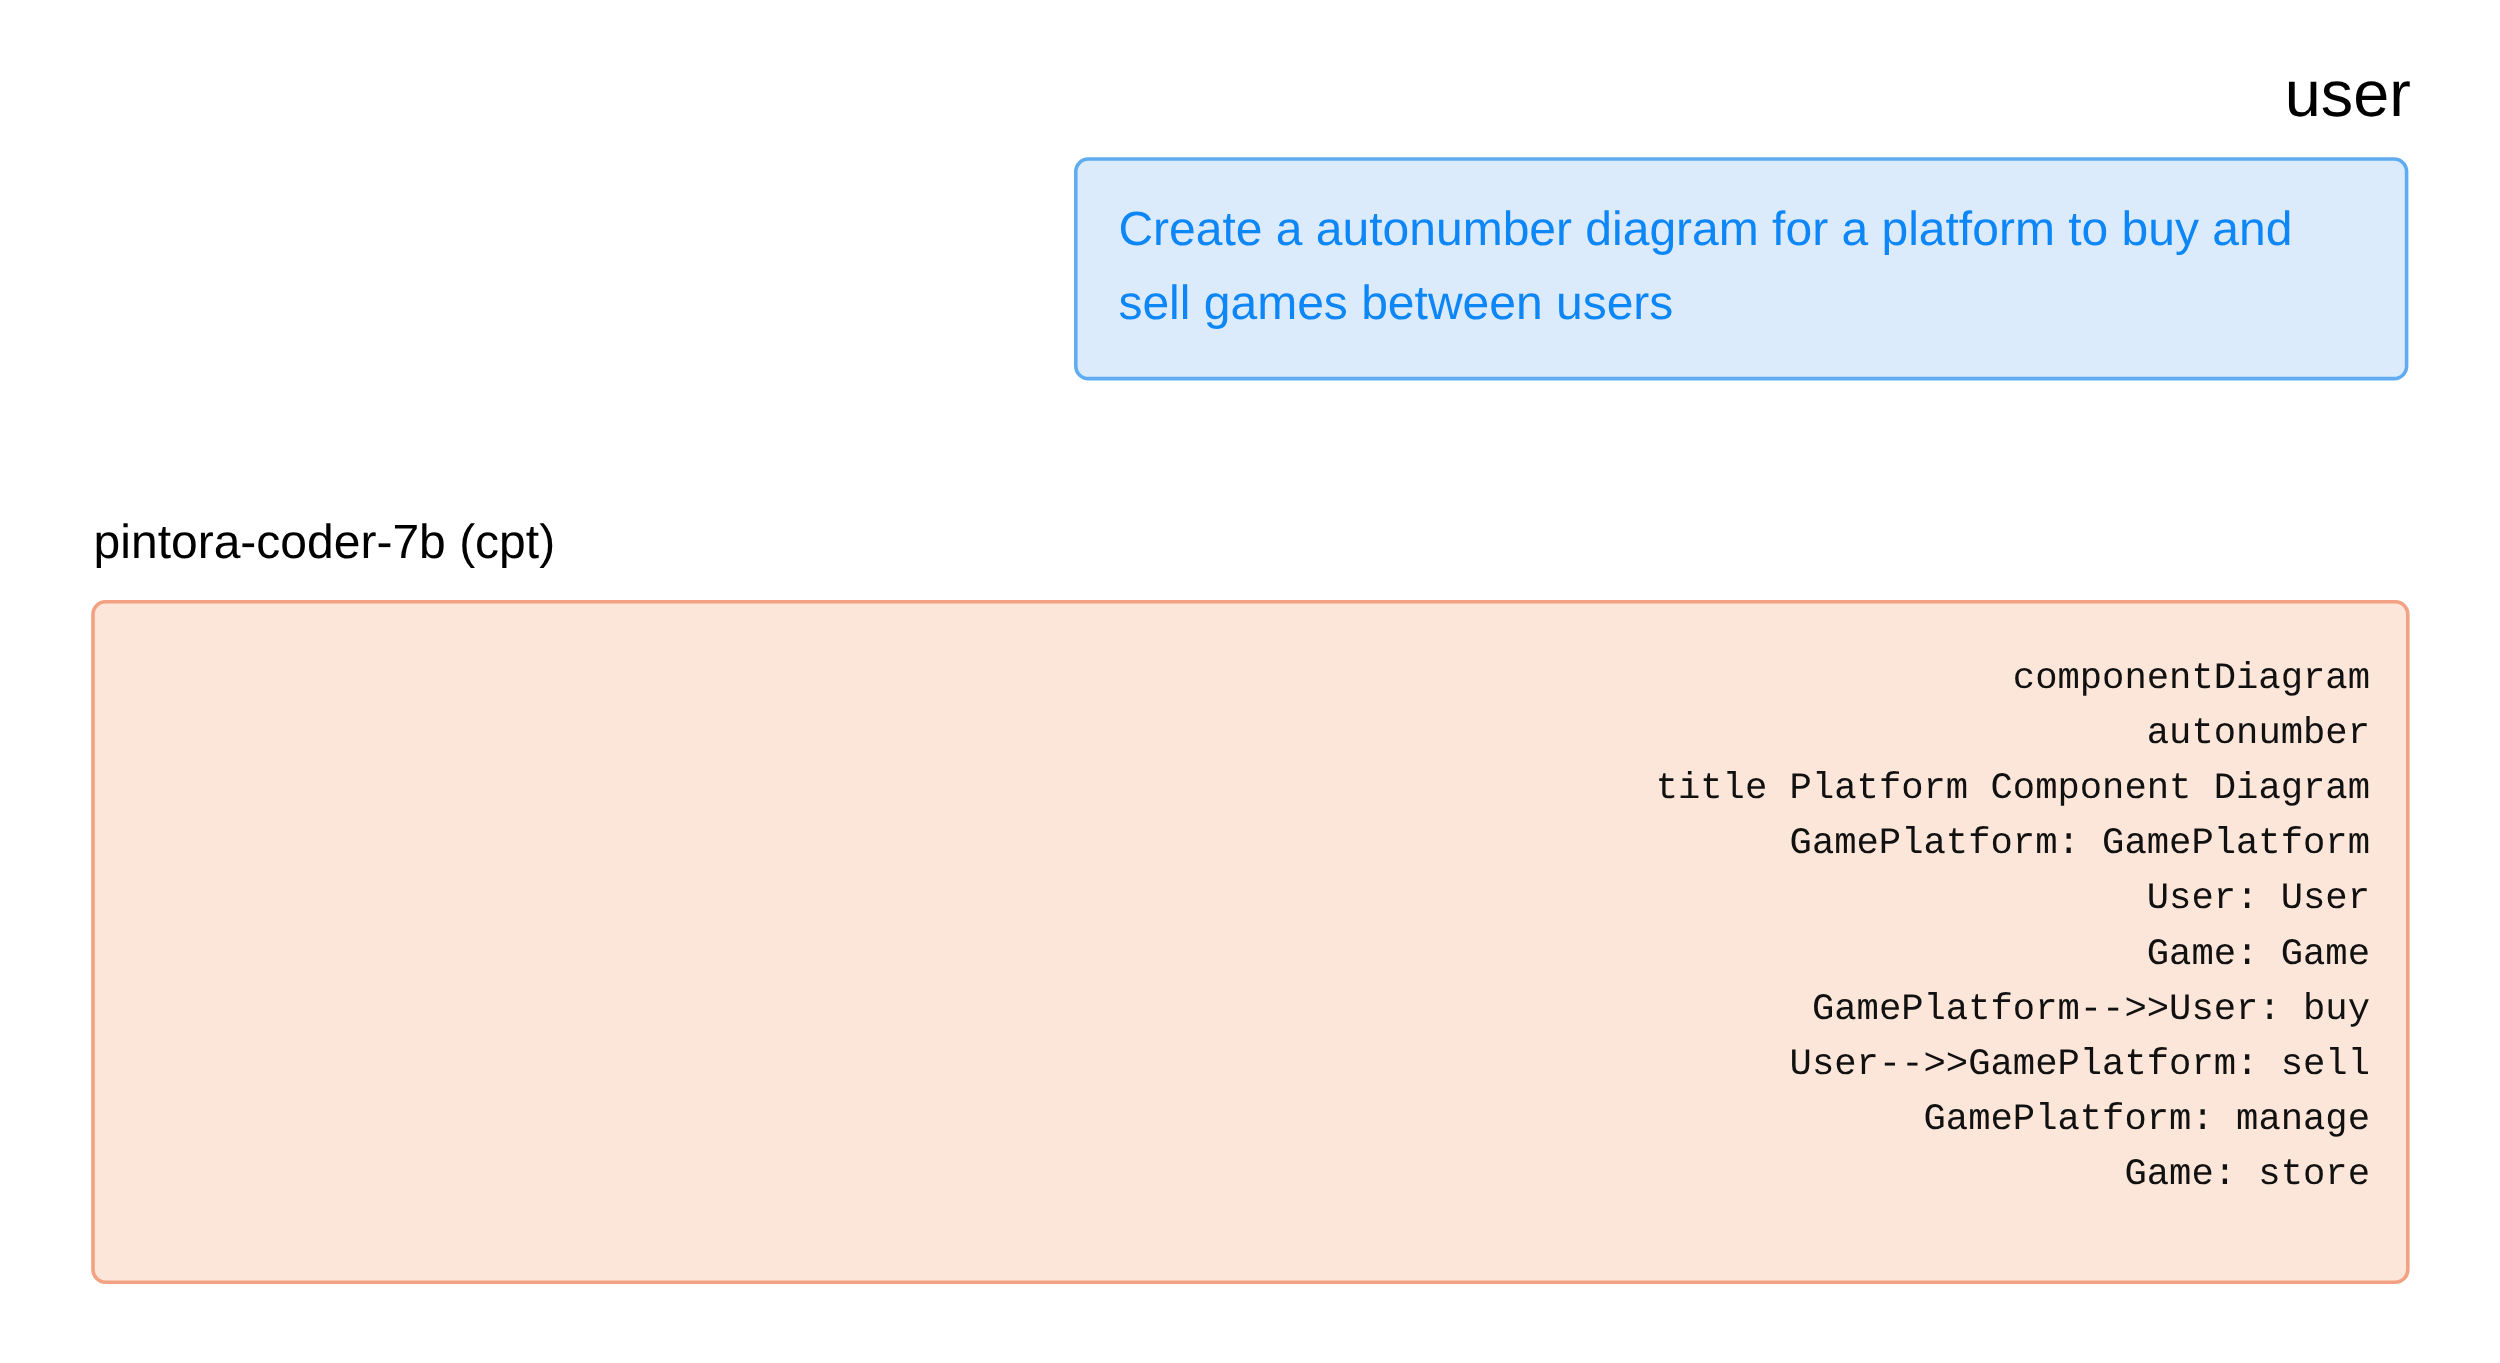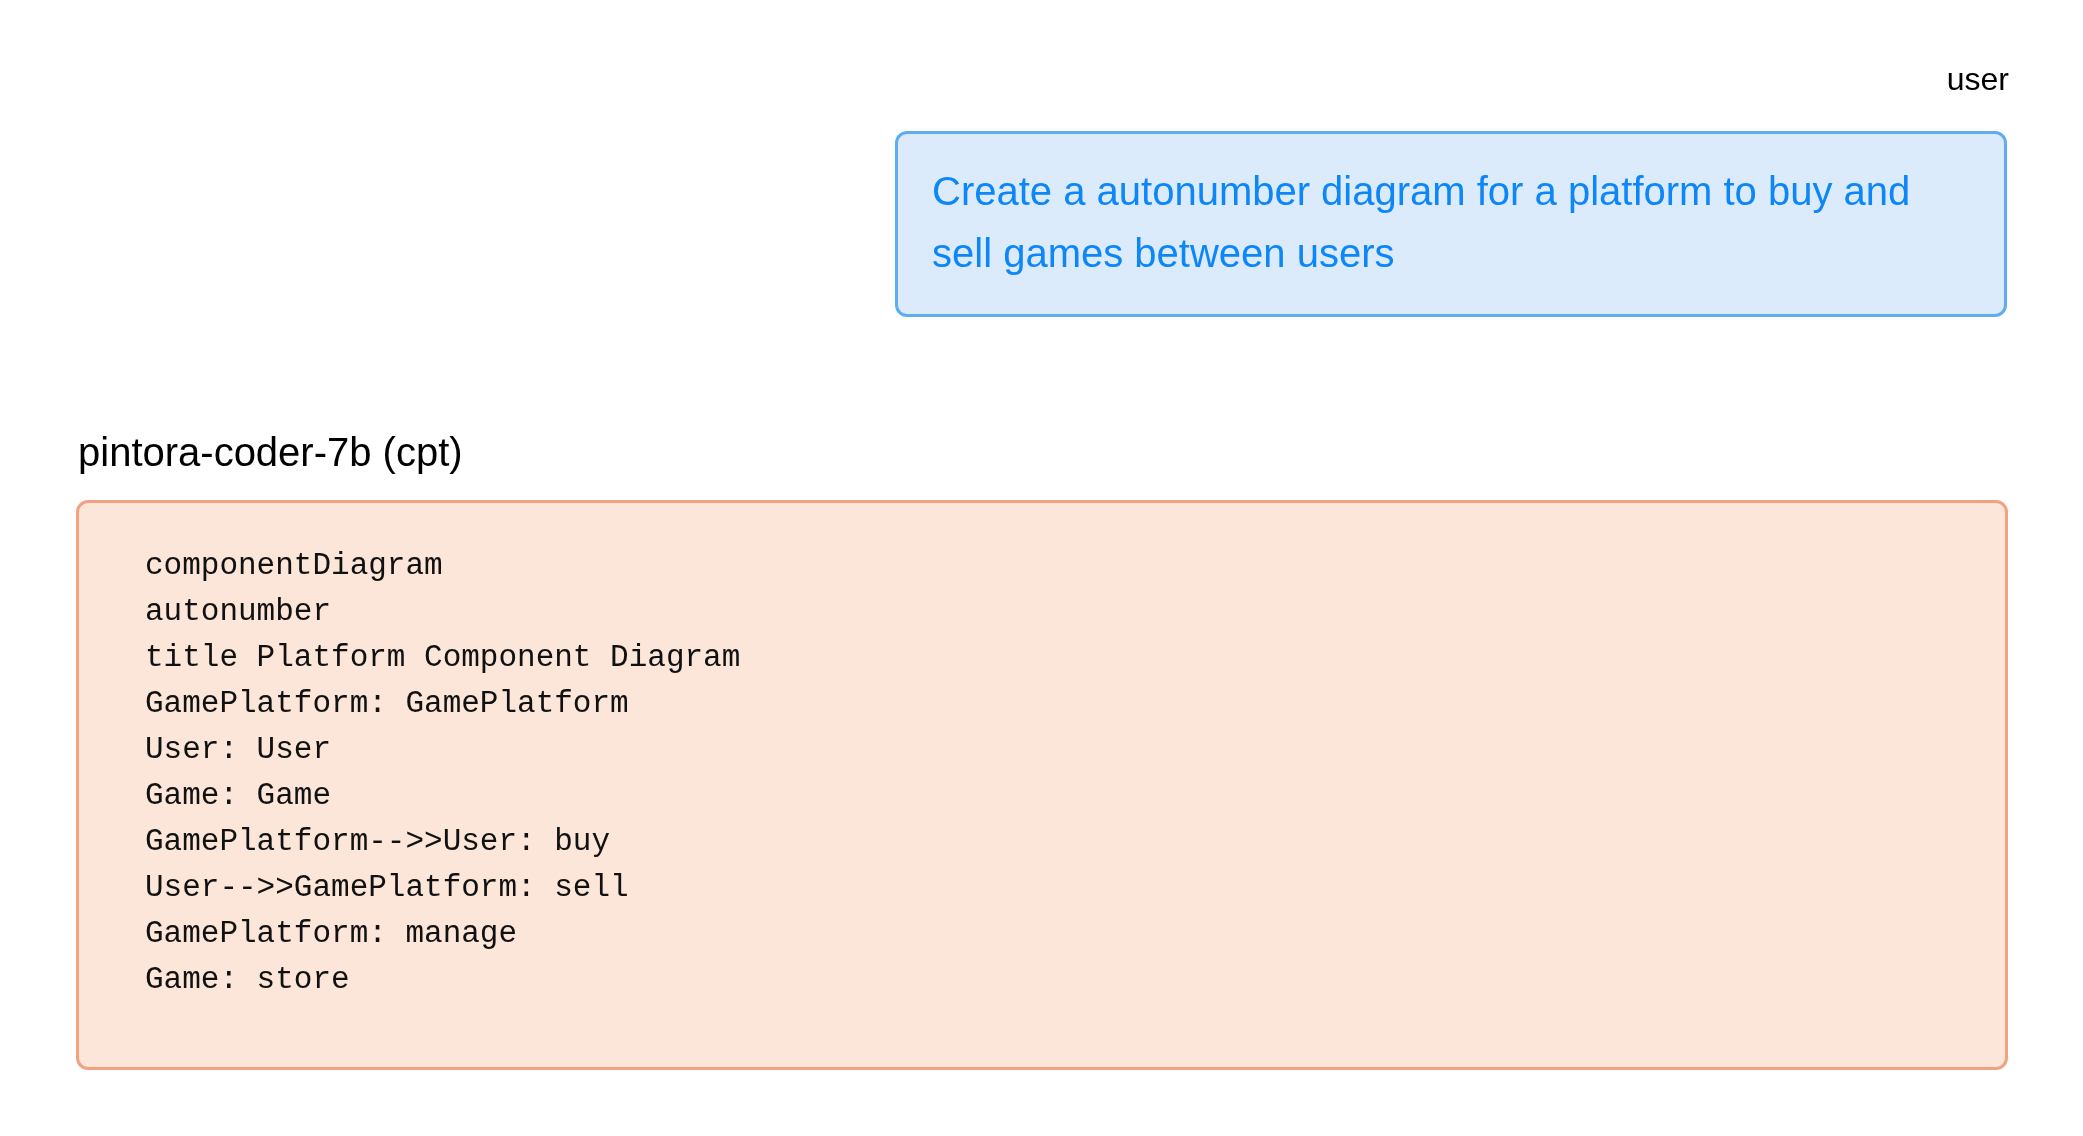--- a/index.html
+++ b/index.html
@@ -20,21 +20,21 @@
   .user-turn {
     position: absolute;
     left: 0;
     top: 0;
     width: 2083px;
   }
   .role-label-user {
     position: absolute;
     right: 74px;
     top: 56px;
-    font-size: 32px;
+    font-size: 54px;
     line-height: 46px;
     color: #000000;
     white-space: nowrap;
     text-align: left;
   }
   .user-bubble {
     position: absolute;
     left: 895px;
     top: 131px;
     width: 1112px;
@@ -73,20 +73,21 @@
     left: 76px;
     top: 500px;
     width: 1932px;
     height: 570px;
     box-sizing: border-box;
     background: #fce6d9;
     border: 3px solid #f3a183;
     border-radius: 12px;
     padding: 40px 30px 30px 66px;
     overflow: hidden;
+    text-align: right;
   }
   .code-text {
     font-family: "Liberation Mono", "DejaVu Sans Mono", monospace;
     font-size: 31px;
     line-height: 46px;
     color: #111111;
     white-space: pre;
     margin: 0;
   }
 </style>

